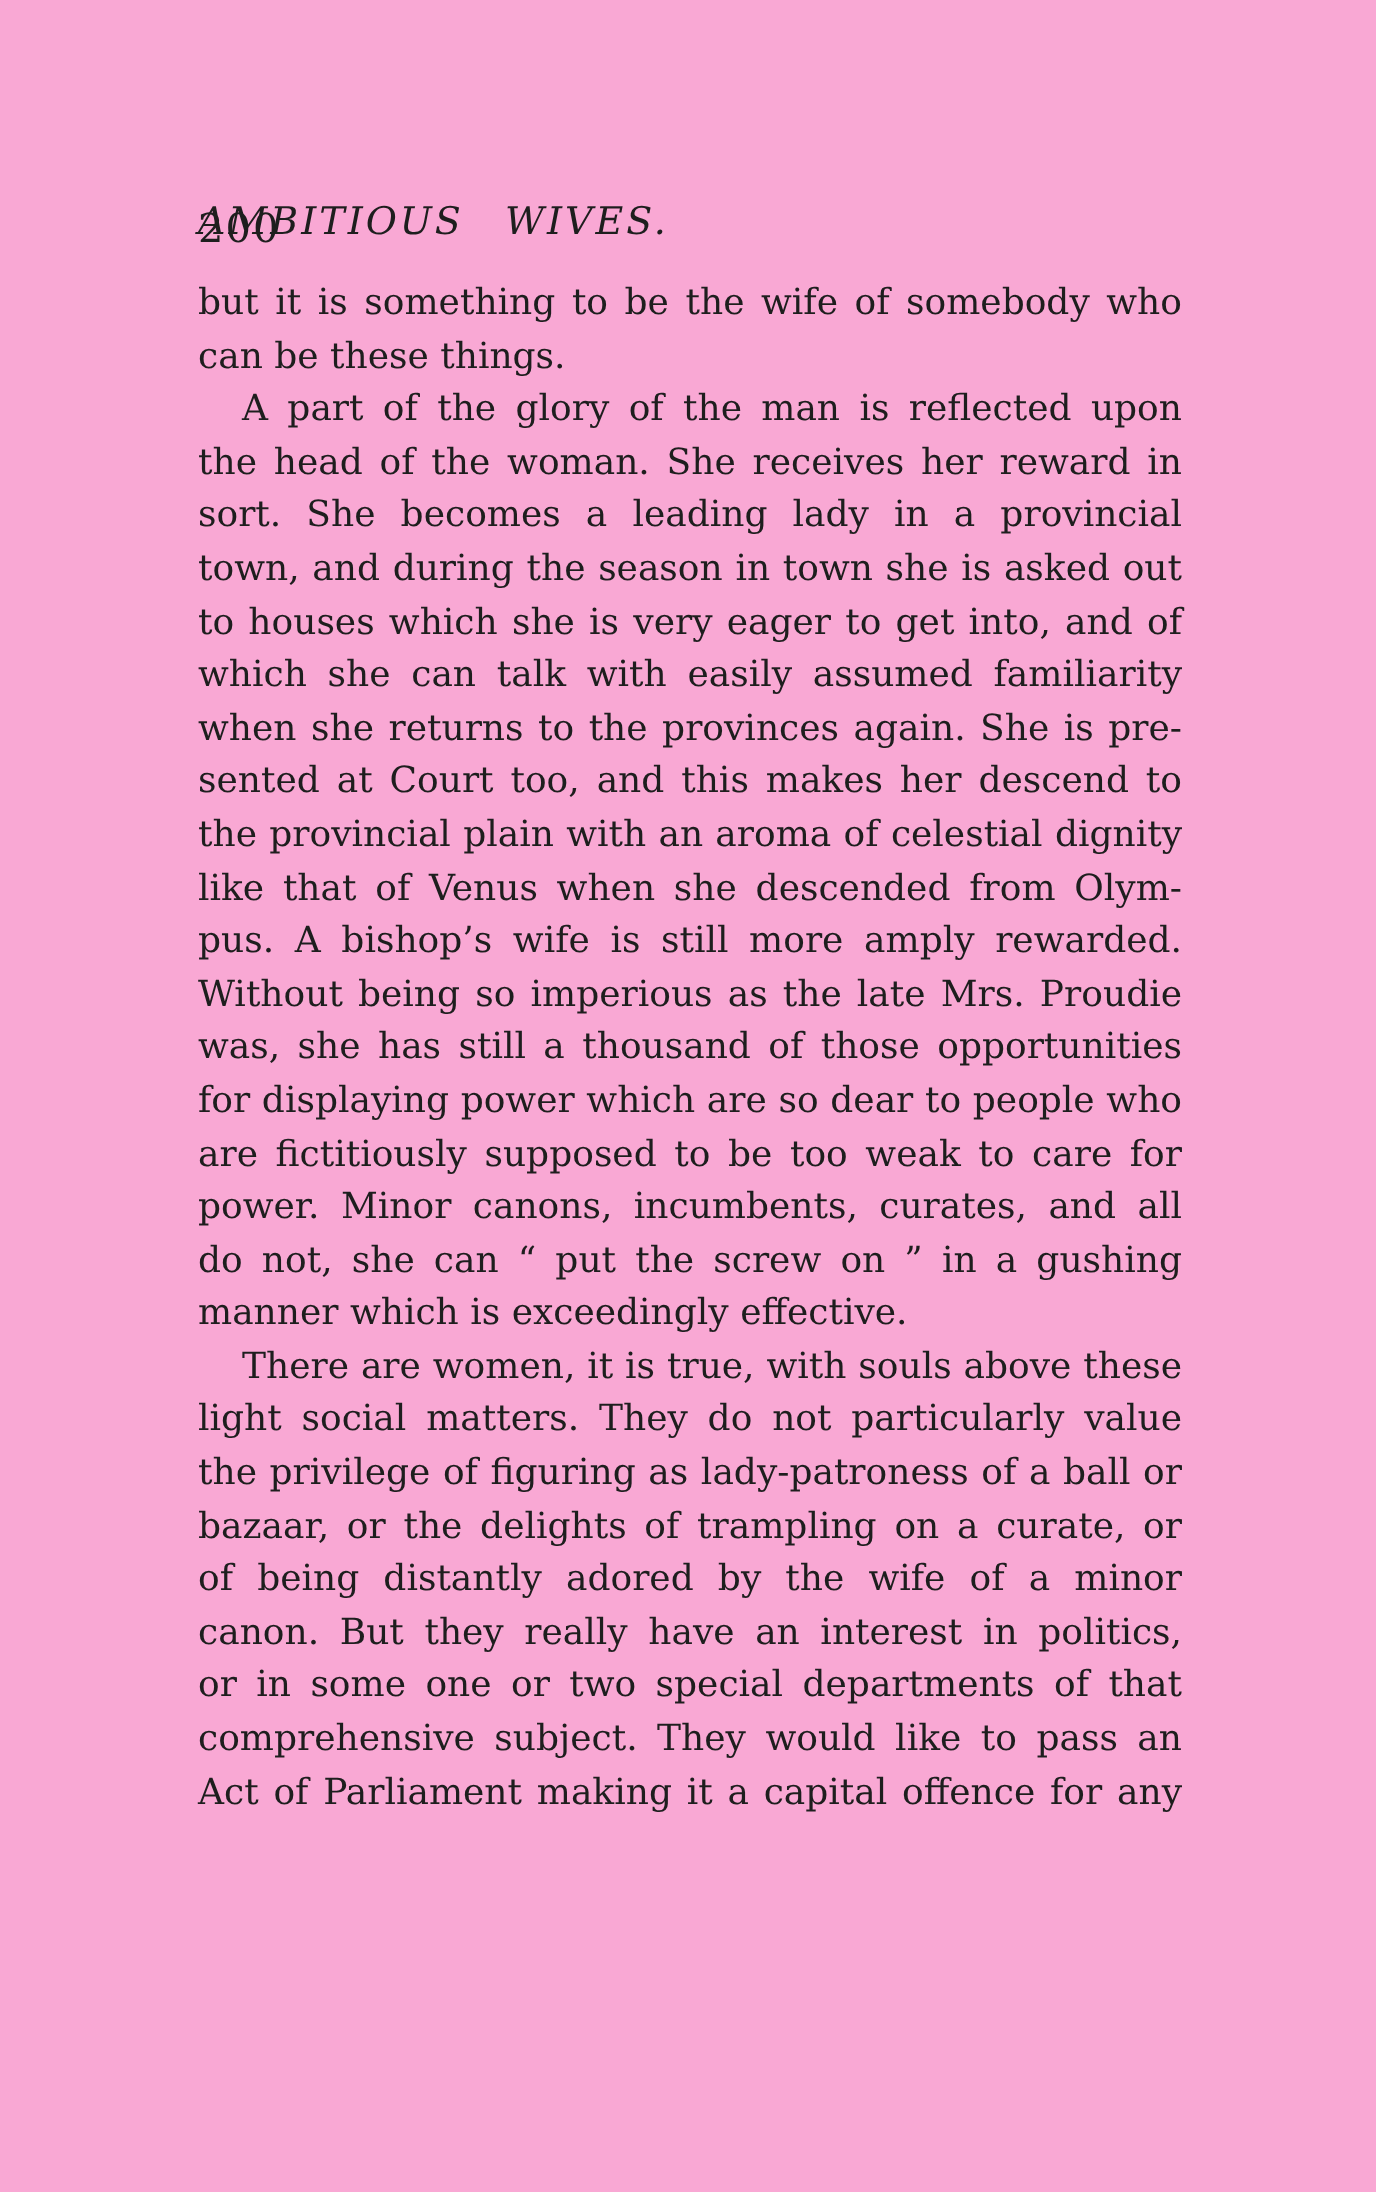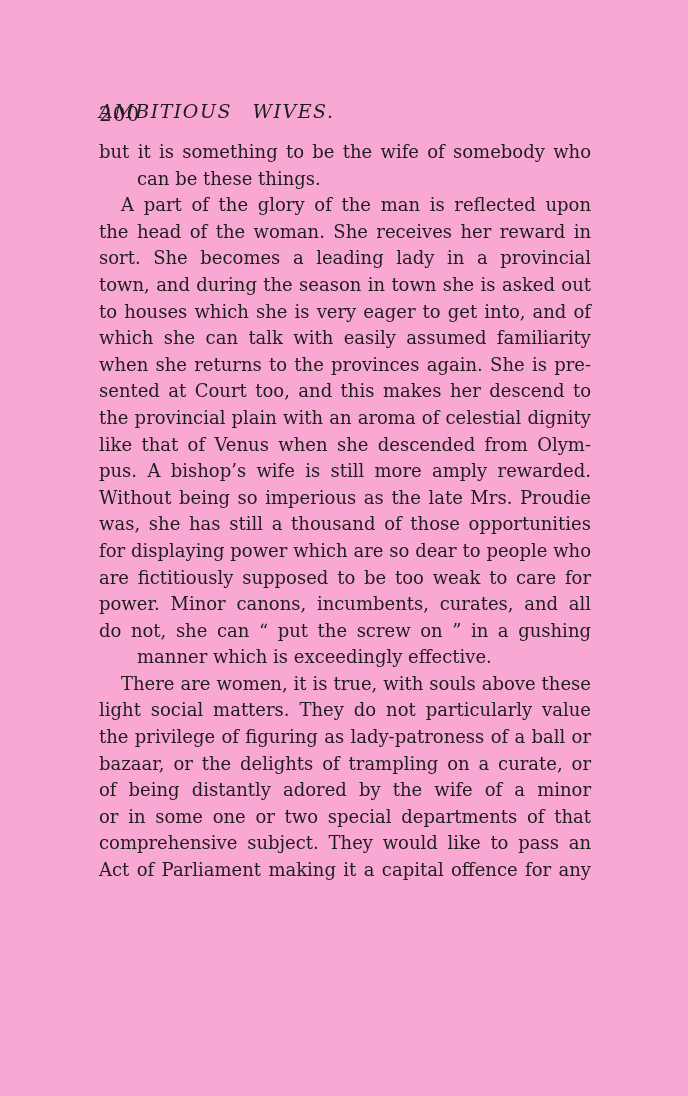--- a/index.html
+++ b/index.html
@@ -54,21 +54,20 @@
   .line {
     text-align: justify;
     text-align-last: justify;
     white-space: normal;
   }
   .line.indent {
     padding-left: 22px;
   }
   .line.no-just {
     text-align-last: left;
-    margin-left: 38px;
   }
 </style>
 </head>
 <body>
 
 <div class="scan-page">
   <div class="page-header">
     <div class="page-number">200</div>
     <div class="running-title">AMBITIOUS WIVES.</div>
   </div>
@@ -96,18 +95,19 @@
         <div class="line">power.  Minor canons, incumbents, curates, and all</div>
         <div class="line">do not, she can “ put the screw on ” in a gushing</div>
         <div class="line no-just">manner which is exceedingly effective.</div>
       </div>
       <div class="paragraph">
         <div class="line indent">There are women, it is true, with souls above these</div>
         <div class="line">light social matters.  They do not particularly value</div>
         <div class="line">the privilege of figuring as lady-patroness of a ball or</div>
         <div class="line">bazaar, or the delights of trampling on a curate, or</div>
         <div class="line">of being distantly adored by the wife of a minor</div>
+        <div class="line">canon.  But they really have an interest in politics,</div>
         <div class="line">or in some one or two special departments of that</div>
         <div class="line">comprehensive subject.  They would like to pass an</div>
         <div class="line">Act of Parliament making it a capital offence for any</div>
       </div>
     </div>
 </div>
 
 </body></html>

